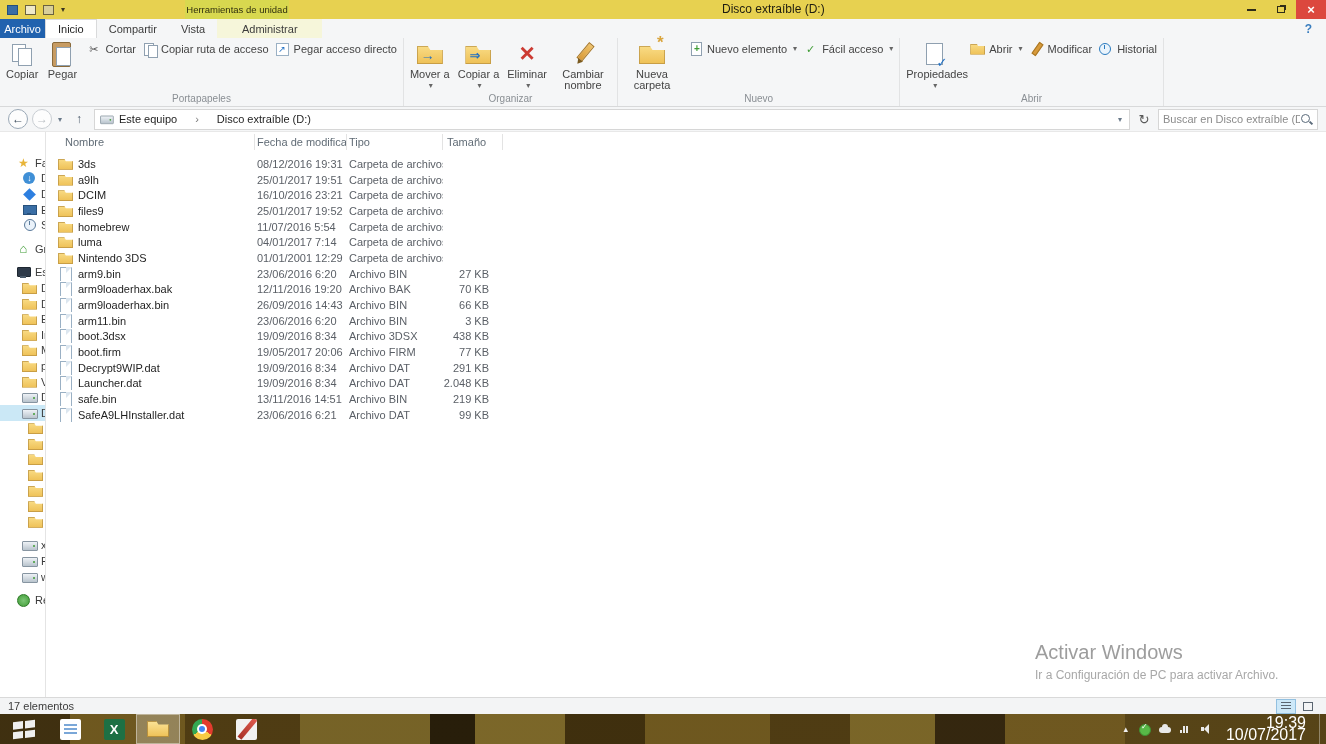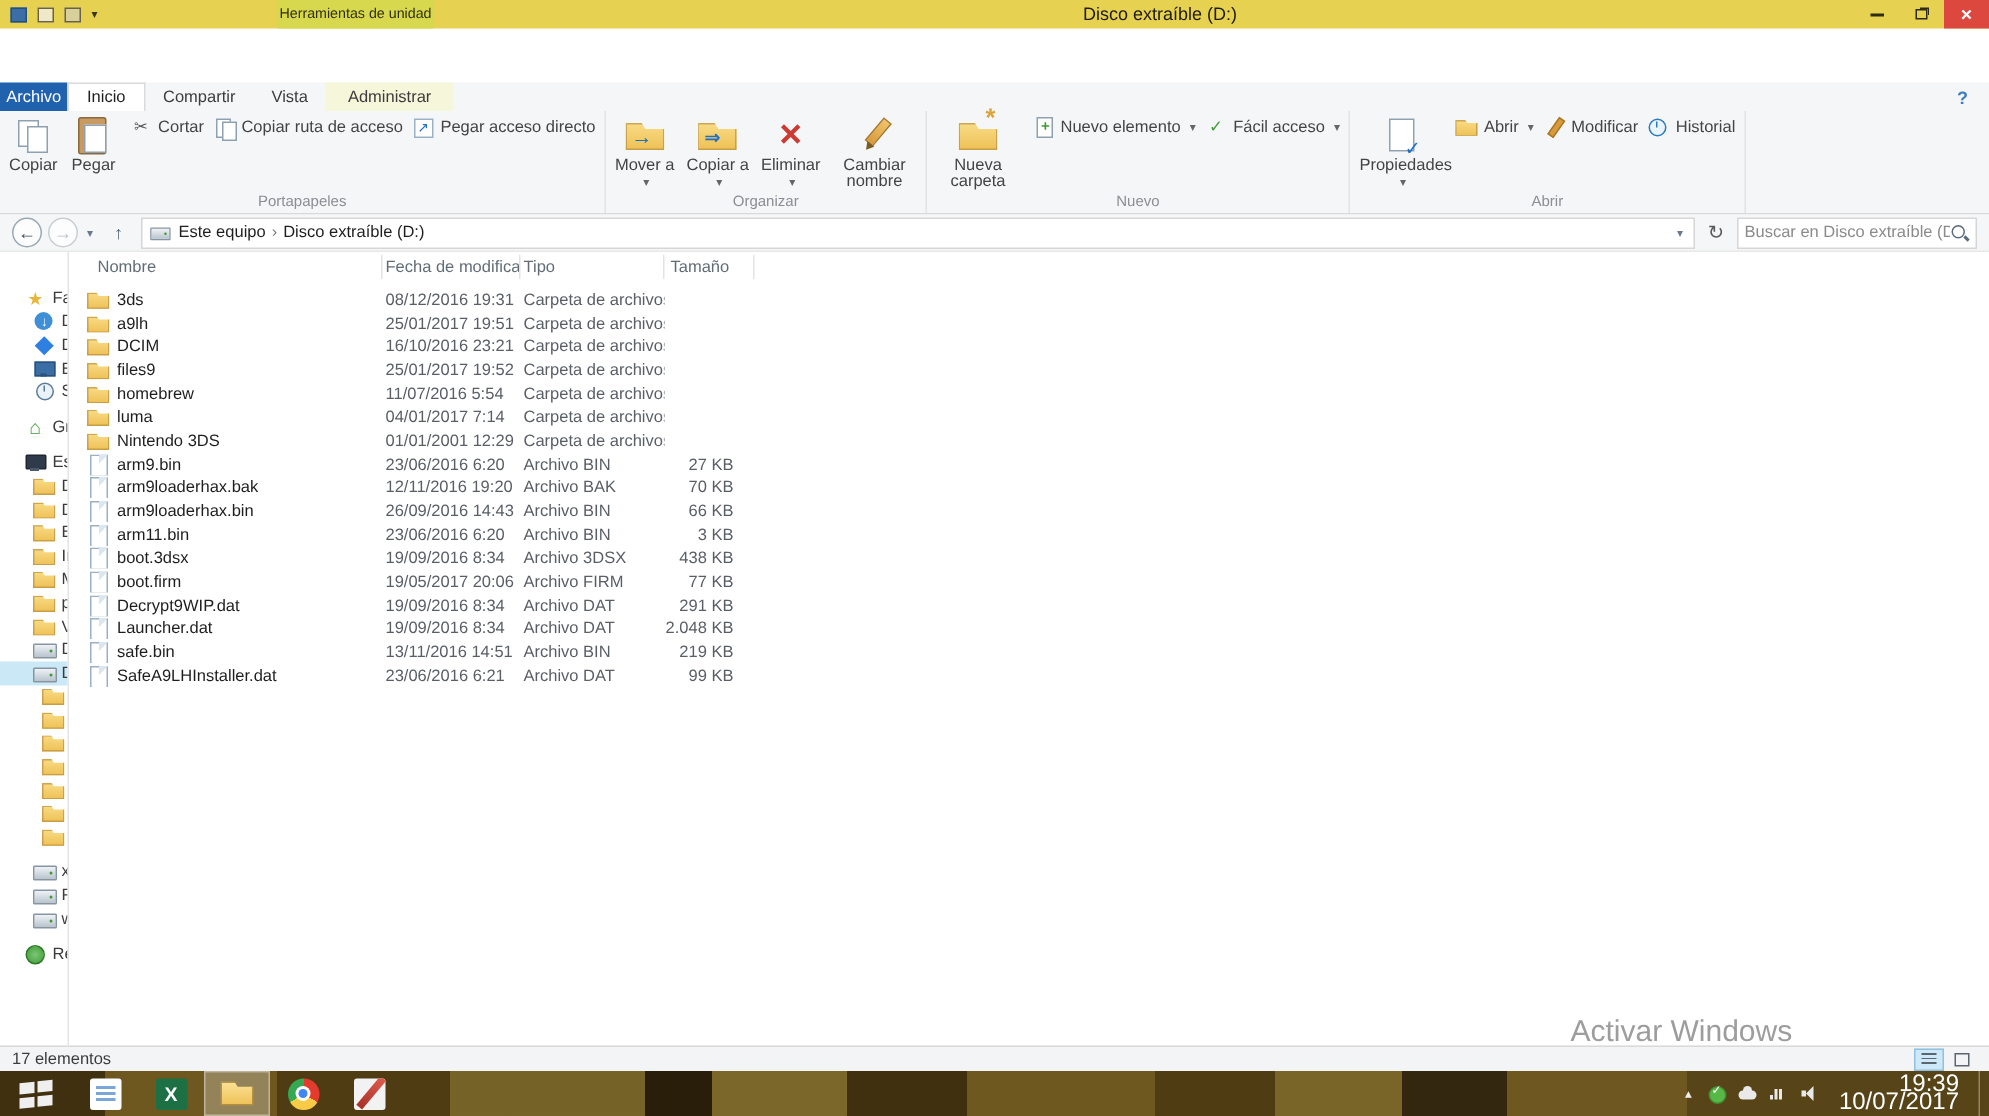--- a/index.html
+++ b/index.html
@@ -19,26 +19,26 @@
 .qat-arrow{font-size:8px;color:#3a3520;}
 .ctx-header{position:absolute;left:185px;top:0;width:104px;height:19px;background:#d8d84f;display:flex;align-items:center;justify-content:center;font-size:9.5px;color:#30300e;white-space:nowrap;overflow:hidden;}
 .win-title{position:absolute;left:722px;top:2px;font-size:12px;color:#1e1c10;white-space:nowrap;}
 .win-controls{position:absolute;right:0;top:0;height:19px;display:flex;}
 .wc{width:30px;height:19px;display:flex;align-items:center;justify-content:center;cursor:default;}
 .wc.min i{display:block;width:9px;height:2px;background:#2e2c18;}
 .wc.max i{display:block;width:8px;height:7px;border:1px solid #2e2c18;background:transparent;box-shadow:2px -2px 0 -1px #2e2c18;}
 .wc.close{background:#dc483e;color:#fff;font-size:13px;font-weight:bold;line-height:19px;}
 
 
-.tabrow{height:19px;background:#f5f6f7;display:flex;align-items:stretch;flex:none;margin-top:36px;}
+.tabrow{height:19px;background:#f5f6f7;display:flex;align-items:stretch;flex:none;}
 .file-tab{width:45px;background:#2162ae;color:#fff;font-size:11px;display:flex;align-items:center;justify-content:center;}
 .tab-items{display:flex;align-items:stretch;}
 .tab{padding:0 12px;display:flex;align-items:center;font-size:11px;color:#3c3c3c;}
 .tab.active{background:#fff;border:1px solid #d9dadb;border-bottom:0;color:#1e1e1e;}
-.tab.contextual{width:85px;justify-content:center;padding:0;background:#f6f6da;}
+.tab.contextual{width:105px;justify-content:center;padding:0;background:#f6f6da;}
 .tab-help{margin-left:auto;padding-right:14px;display:flex;align-items:center;color:#3a7ebf;font-weight:bold;font-size:12px;}
 
 
 .ribbon{height:69px;background:#f5f6f7;border-bottom:1px solid #d8d9da;display:flex;align-items:stretch;flex:none;}
 .rgroup{display:flex;flex-direction:column;border-right:1px solid #e2e3e4;padding:1px 3px 0;}
 .rbody{display:flex;align-items:flex-start;gap:2px;flex:1;}
 .rlarge{display:flex;flex-direction:column;align-items:center;padding:1px 3px;font-size:11px;line-height:11px;color:#444;text-align:center;min-width:38px;}
 .rlarge .rlab{display:block;max-width:56px;margin-top:1px;}
 .rsmallcol{display:flex;justify-content:flex-start;padding-top:1px;}
 .rsmall{display:flex;align-items:center;gap:4px;font-size:11px;color:#444;height:17px;white-space:nowrap;padding:0 3px;}
@@ -94,21 +94,21 @@
 .sm.i-network::before{content:"";position:absolute;left:1px;top:1px;width:11px;height:11px;border-radius:50%;background:radial-gradient(circle,#7cc576,#3f9c35);border:1px solid #2e7a28;}
 
 
 .addrbar{height:25px;background:#f5f6f7;border-bottom:1px solid #e8e8e8;display:flex;align-items:center;gap:4px;padding:0 8px;flex:none;}
 .navbtn{width:20px;height:20px;border:1px solid #9aa8b6;border-radius:50%;display:flex;align-items:center;justify-content:center;font-size:12px;color:#3c4c5c;background:#fdfdfd;}
 .navbtn.disabled{border-color:#c9ced3;color:#b9bec3;}
 .histdd{font-size:8px;color:#6a7a8a;padding:0 2px;}
 .upbtn{width:22px;height:20px;display:flex;align-items:center;justify-content:center;font-size:12px;color:#4a5a6a;}
 .addressbox{flex:1;height:21px;background:#fff;border:1px solid #d6d6d6;display:flex;align-items:center;padding:0 4px;gap:5px;}
 .addricon{transform:scale(.85);}
-.crumbs{display:flex;gap:4px;font-size:11px;color:#1e1e1e;flex:1;}
+.crumbs{display:flex;gap:18px;font-size:11px;color:#1e1e1e;flex:1;}
 .crumb-sep{color:#7a7a7a;font-size:11px;}
 .crumb{white-space:nowrap;}
 .addr-dd{font-size:8px;color:#6a7a8a;margin-left:auto;padding:0 3px;}
 .refresh{width:20px;height:20px;display:flex;align-items:center;justify-content:center;font-size:13px;color:#5a5a5a;}
 .searchbox{width:160px;height:21px;background:#fff;border:1px solid #d6d6d6;display:flex;align-items:center;padding:0 4px;}
 .searchinput{flex:1;border:none;outline:none;font-size:11px;color:#1e1e1e;font-family:inherit;min-width:0;background:transparent;}
 .searchinput::placeholder{color:#8b8b8b;}
 .i-search{width:13px;height:13px;position:relative;flex:none;}
 .i-search::before{content:"";position:absolute;left:1px;top:1px;width:7px;height:7px;border:1.5px solid #5a6a7a;border-radius:50%;}
 .i-search::after{content:"";position:absolute;left:9px;top:9px;width:4px;height:2px;background:#5a6a7a;transform:rotate(45deg);}
@@ -124,21 +124,21 @@
 .hcell.hc0{padding-left:19px;}
 .hcell.hc1,.hcell.hc2{padding-left:2px;}
 .hcell.hc3{padding-left:4px;}
 .frows{padding-top:4px;}
 .frow{display:grid;grid-template-columns:209px 92px 96px 60px;height:15.7px;align-items:center;font-size:11px;}
 .frow .cell{white-space:nowrap;overflow:hidden;}
 .c-name{display:flex;align-items:center;gap:5px;padding-left:12px;color:#1e1e1e;}
 .c-date,.c-type{color:#5a5f66;padding-left:2px;}
 .c-size{color:#5a5f66;text-align:right;padding-right:14px;}
 .wm{position:absolute;left:989px;top:509px;}
-.wm1{font-size:20px;color:#9d9d9d;margin-left:12px;}
+.wm1{font-size:20px;color:#9d9d9d;}
 .wm2{font-size:12px;color:#a8a8a8;margin-top:4px;}
 
 
 .statusbar{height:17px;background:#f3f4f5;border-top:1px solid #d9d9d9;display:flex;align-items:center;justify-content:space-between;padding:0 8px;font-size:11px;color:#3c3c3c;flex:none;}
 .viewbtns{display:flex;gap:2px;}
 .vb{width:20px;height:15px;display:flex;align-items:center;justify-content:center;border:1px solid transparent;}
 .vb.active{background:#cde8f8;border-color:#92c0e0;}
 .vb-details i{display:block;width:10px;height:9px;background:repeating-linear-gradient(#5a6570 0 1px,transparent 1px 3px);}
 .vb-icons i{display:block;width:10px;height:9px;border:1px solid #5a6570;}
 

